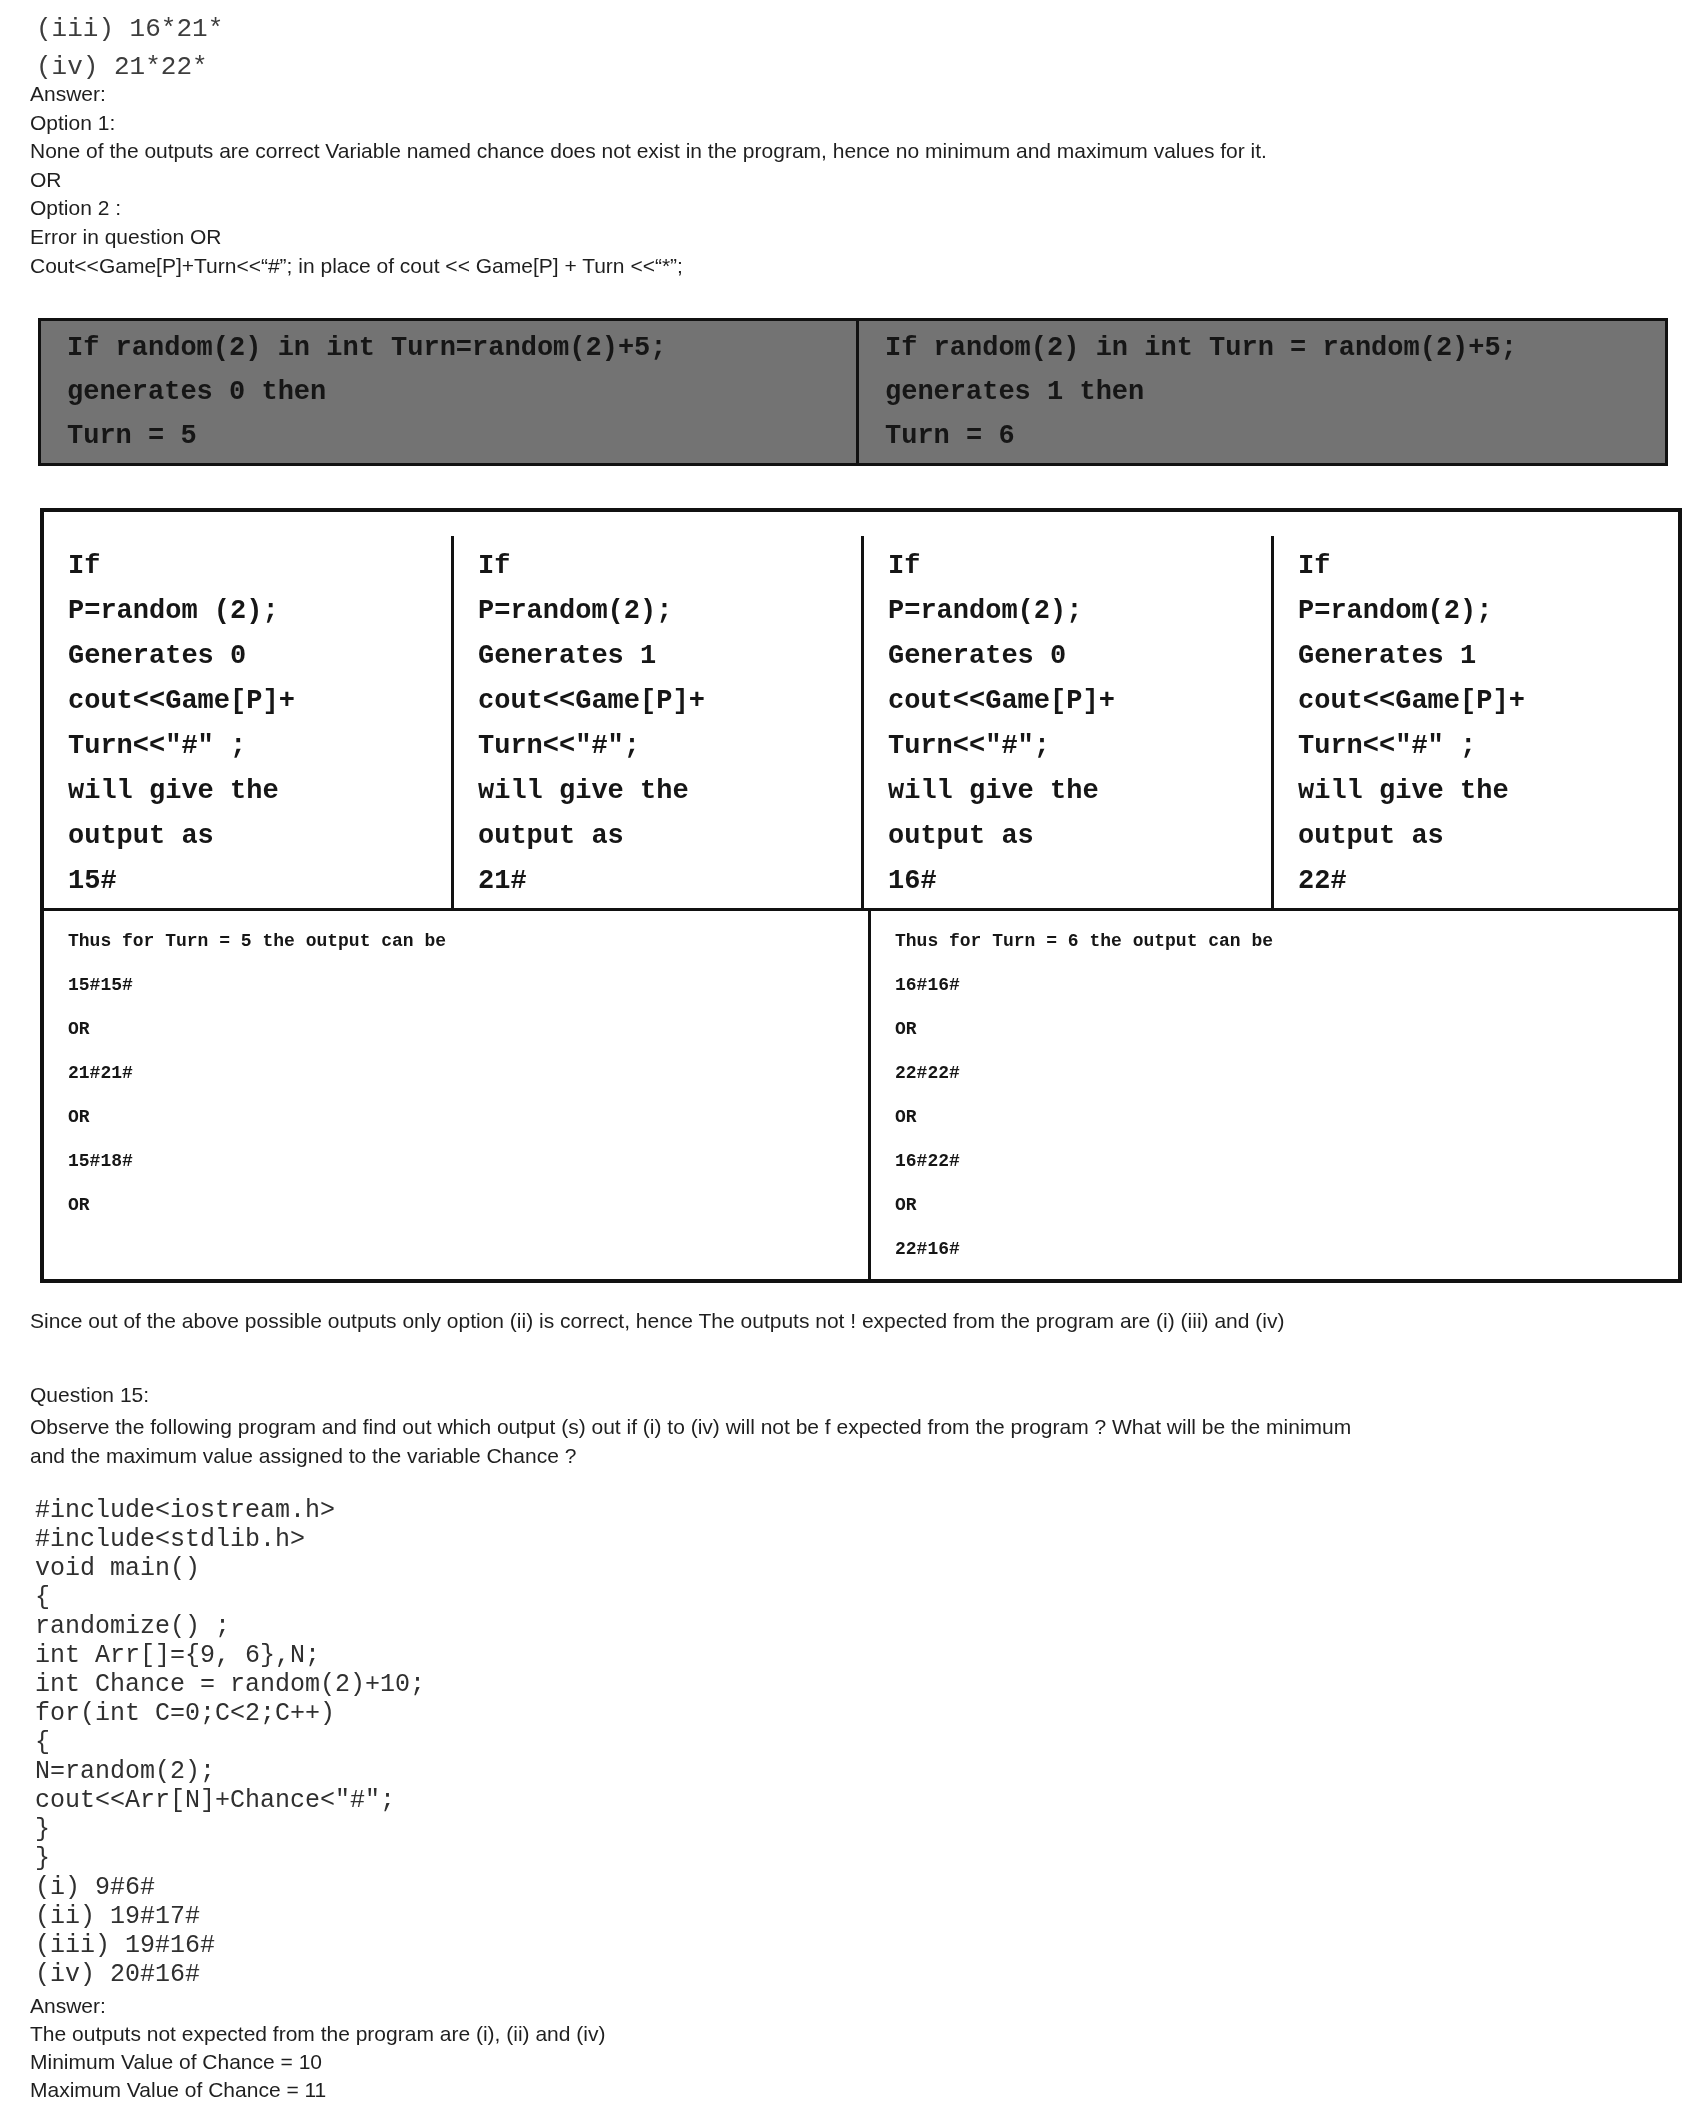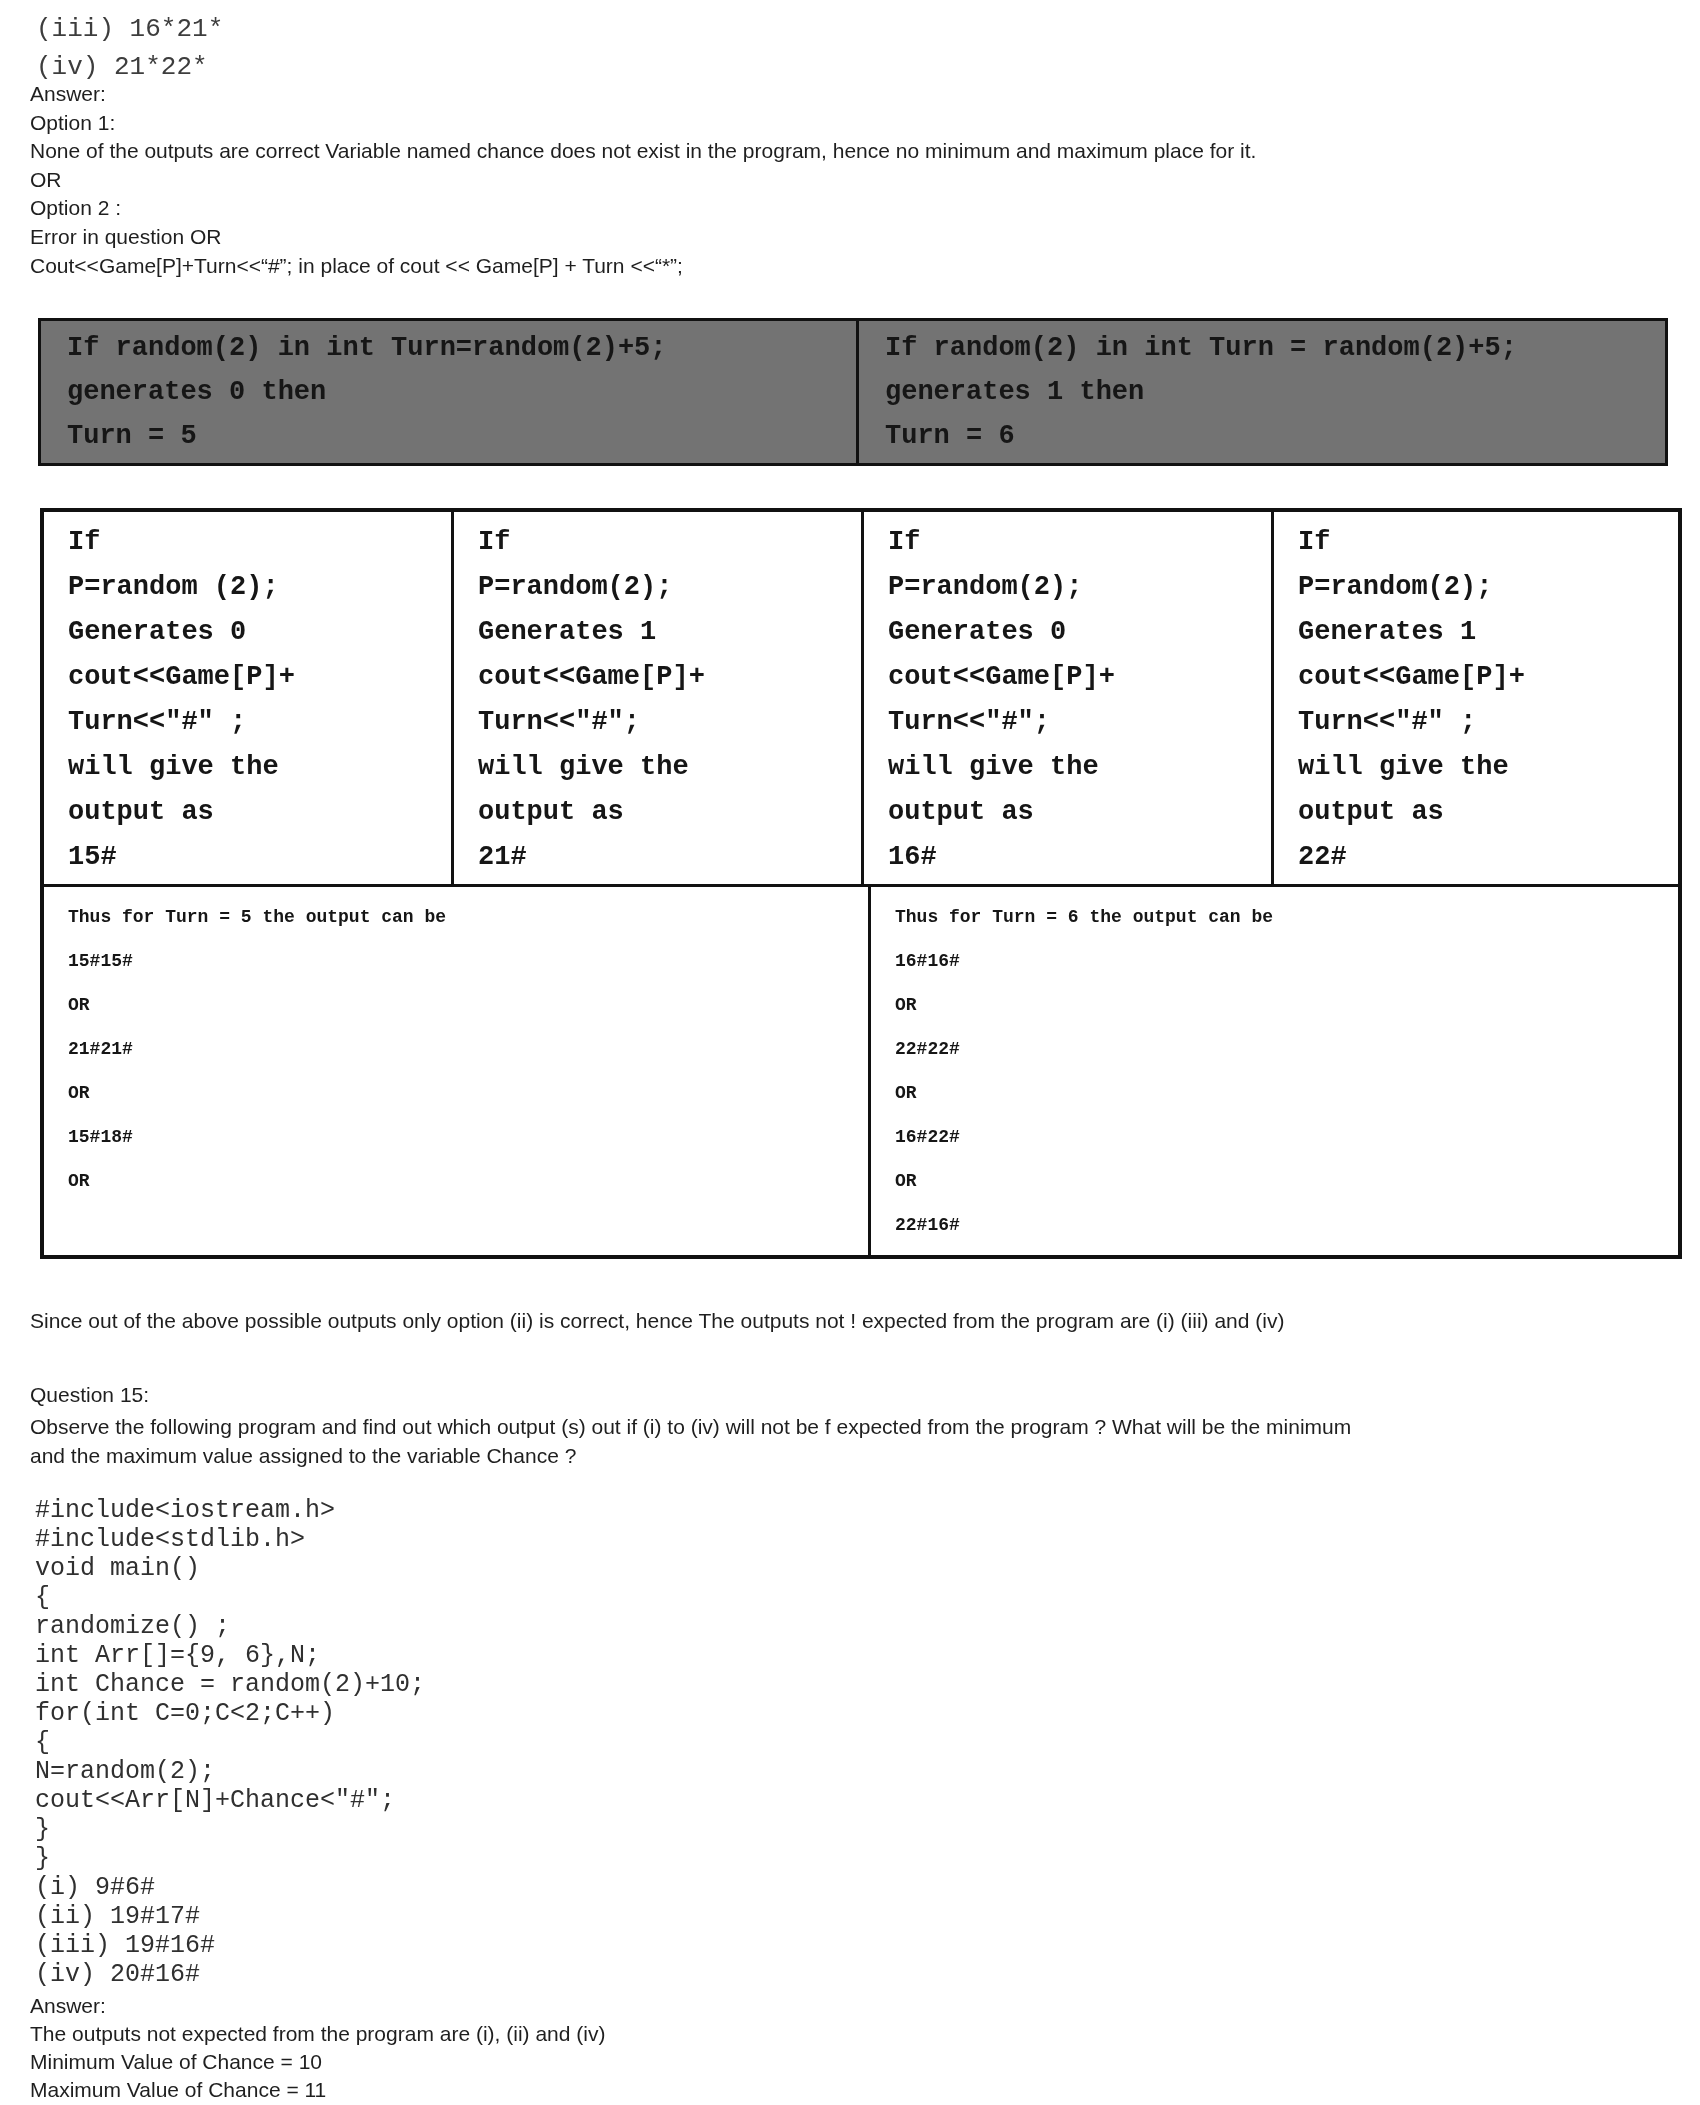--- a/index.html
+++ b/index.html
@@ -9,21 +9,21 @@
 
   .top-mono{position:absolute;left:36px;top:10px;font-size:26px;line-height:38px;color:#3d3d3d;white-space:pre;}
   .answer1{position:absolute;left:30px;top:80px;width:1620px;font-size:21px;line-height:28.6px;color:#1f1f1f;}
 
   .table1{position:absolute;left:38px;top:318px;width:1630px;height:148px;border:3px solid #111;display:flex;box-sizing:border-box;background:#737373;}
   .table1 .cell{box-sizing:border-box;padding:5px 0 0 26px;font-size:27px;line-height:44px;font-weight:600;color:#161616;white-space:pre;}
   .table1 .c0{width:818px;border-right:3px solid #111;}
   .table1 .c1{flex:1;}
 
   .table2{position:absolute;left:40px;top:508px;width:1642px;border:4px solid #111;box-sizing:border-box;background:#fff;}
-  .t2top{display:flex;height:372px;border-bottom:3px solid #111;}
+  .t2top{display:flex;height:372px;border-bottom:3px solid #111;margin-top:24px;}
   .t2top .cell{box-sizing:border-box;width:410px;padding:8px 0 0 24px;font-size:27px;line-height:45px;font-weight:600;color:#161616;border-right:3px solid #111;white-space:pre;}
   .t2top .cell:last-child{border-right:none;flex:1;}
   .t2bot{display:flex;height:368px;}
   .t2bot .cell{box-sizing:border-box;padding:8px 0 17px 24px;font-size:18px;line-height:44px;font-weight:600;color:#161616;white-space:pre;}
   .t2bot .c0{width:827px;border-right:3px solid #111;}
   .t2bot .c1{flex:1;}
 
   .conclusion{position:absolute;left:30px;top:1306px;width:1650px;font-size:21px;line-height:29px;color:#1f1f1f;}
   .q15head{position:absolute;left:30px;top:1383px;font-size:21px;color:#1f1f1f;}
   .q15body{position:absolute;left:30px;top:1412px;width:1660px;font-size:21px;line-height:29px;color:#1f1f1f;}
@@ -33,21 +33,21 @@
 </head>
 <body>
 
 <div class="page sans">
 
   <div class="top-mono mono"><div>(iii) 16*21*</div><div>(iv) 21*22*</div></div>
 
   <div class="answer1">
       <div>Answer:</div>
       <div>Option 1:</div>
-      <div>None of the outputs are correct Variable named chance does not exist in the program, hence no minimum and maximum place for it.</div>
+      <div>None of the outputs are correct Variable named chance does not exist in the program, hence no minimum and maximum values for it.</div>
       <div>OR</div>
       <div>Option 2 :</div>
       <div>Error in question OR</div>
       <div>Cout&lt;&lt;Game[P]+Turn&lt;&lt;“#”; in place of cout &lt;&lt; Game[P] + Turn &lt;&lt;“*”;</div>
     </div>
 
   <div class="table1 mono">
     <div class="cell c0"><div>If random(2) in int Turn=random(2)+5;</div><div>generates 0 then</div><div>Turn = 5</div></div>
     <div class="cell c1"><div>If random(2) in int Turn = random(2)+5;</div><div>generates 1 then</div><div>Turn = 6</div></div>
   </div>

